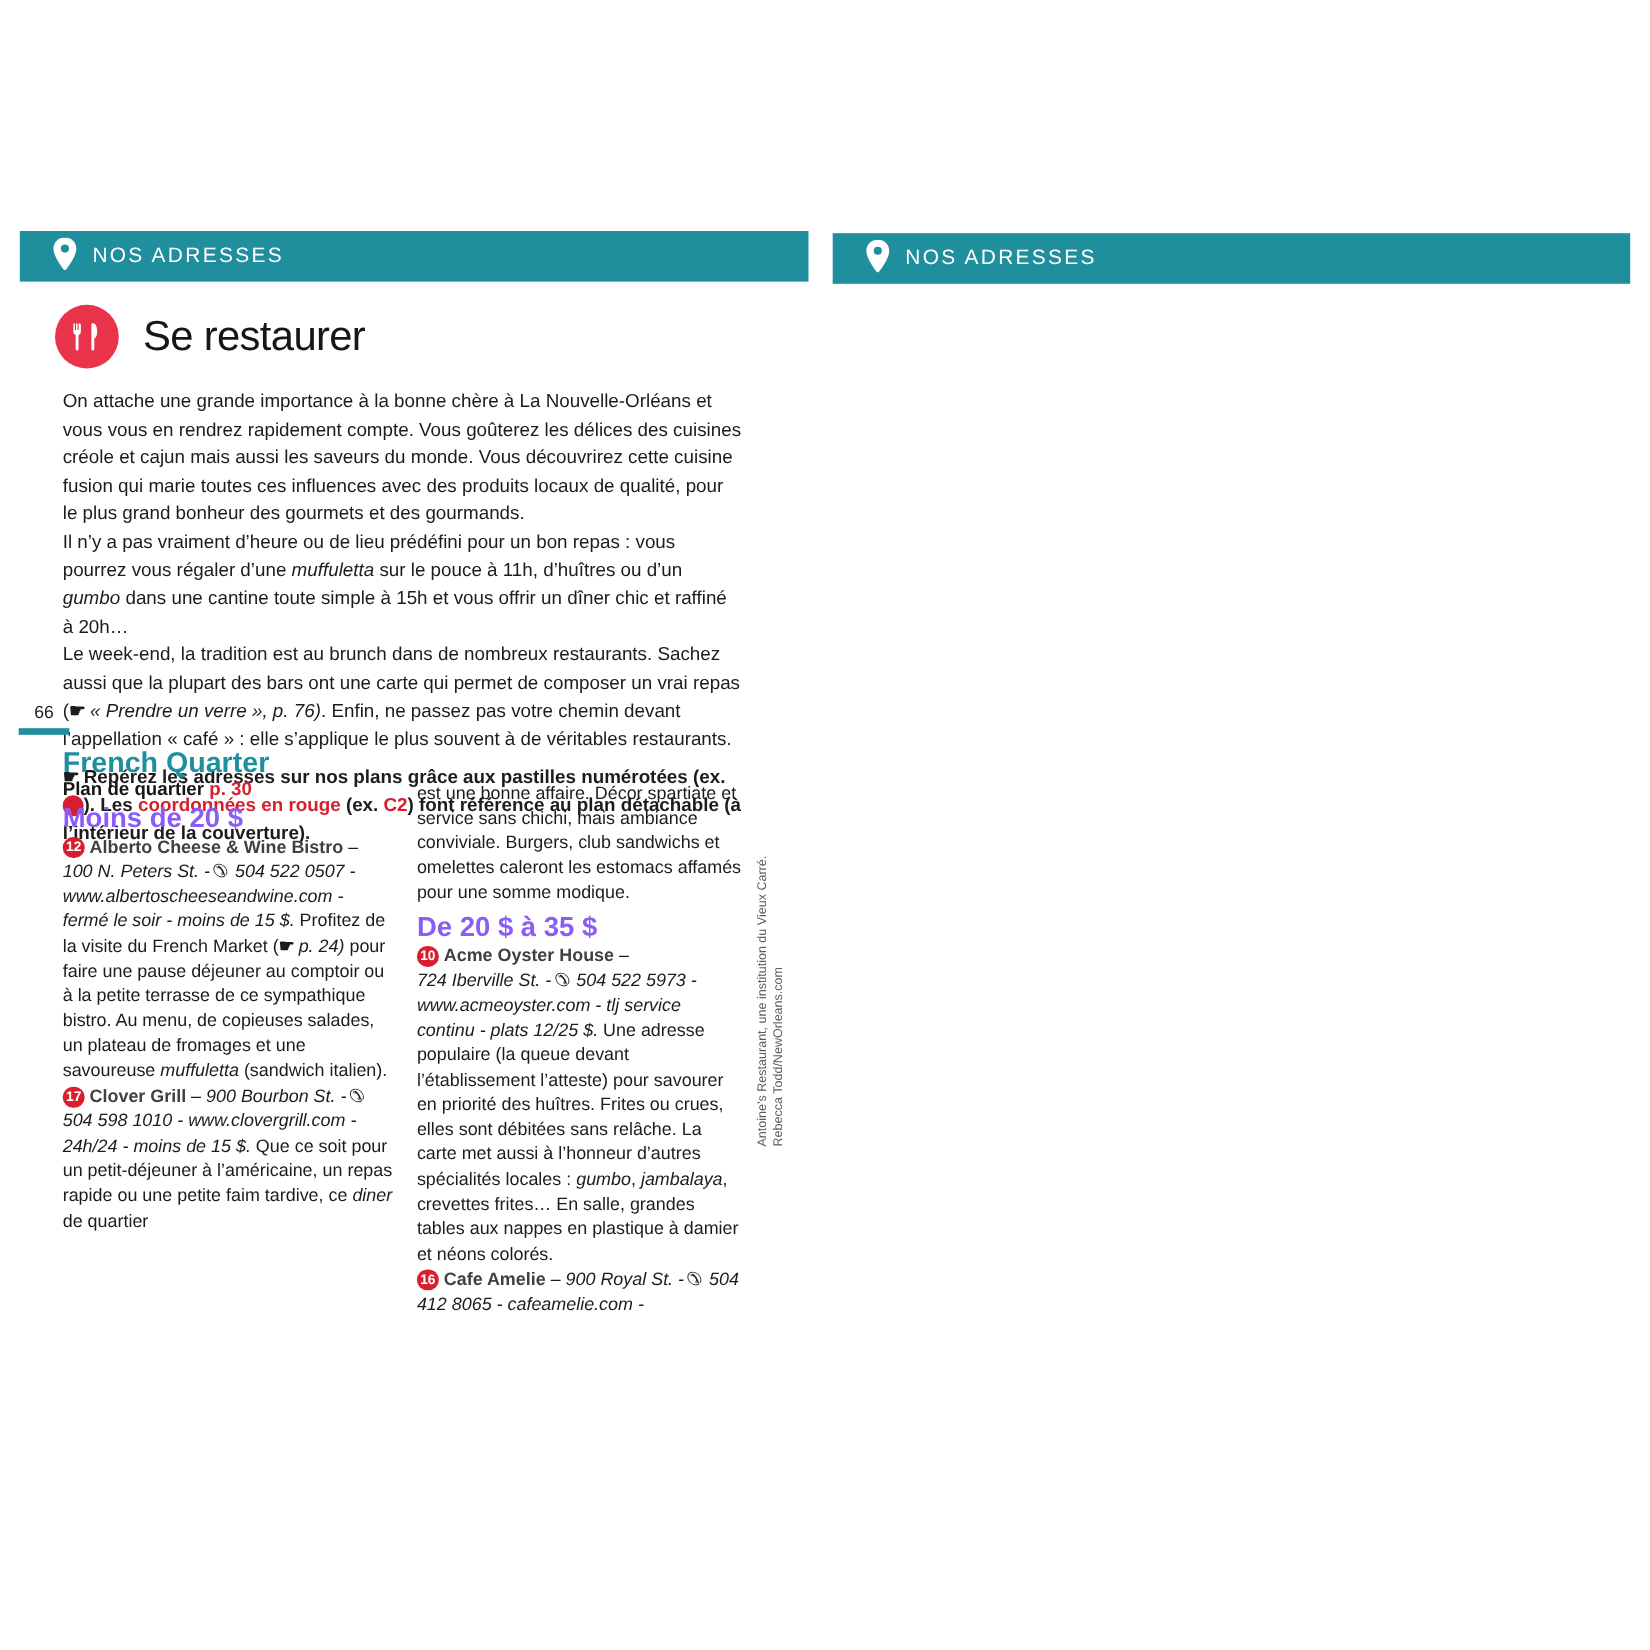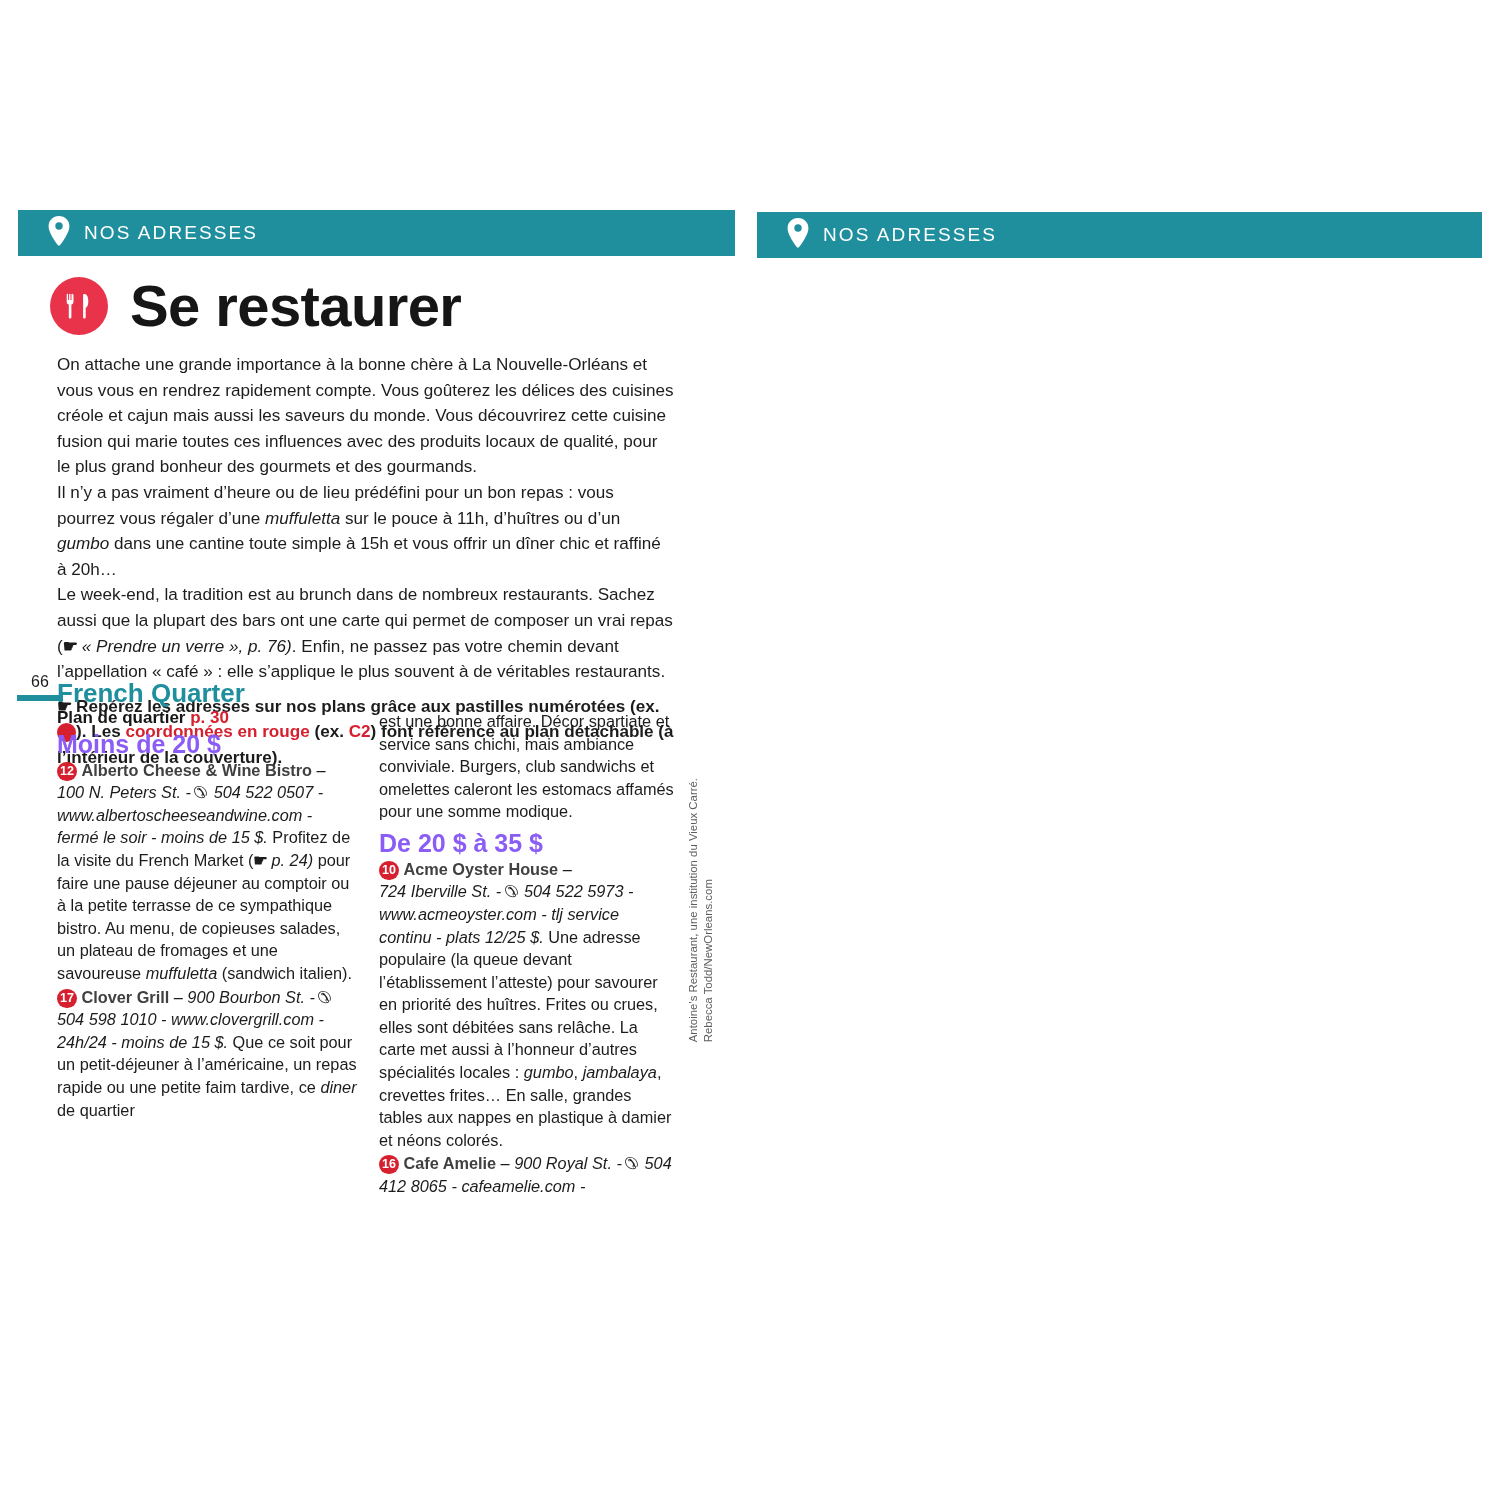--- a/index.html
+++ b/index.html
@@ -27,21 +27,21 @@
     color:#ffffff;font-size:19px;letter-spacing:2.1px;font-weight:400;
   }
 
   
   .sect{position:absolute;display:flex;align-items:center;}
   .sect-left{left:50px;top:277px;}
   .badge{width:58px;height:58px;border-radius:50%;display:flex;
          align-items:center;justify-content:center;flex:0 0 auto;}
   .badge-food{background:#e8334a;}
   .sect h1{
-    margin:0 0 0 22px;font-size:58px;line-height:1;font-weight:700;
+    margin:0 0 0 22px;font-size:38px;line-height:1;font-weight:400;
     color:#161616;letter-spacing:-0.6px;
   }
 
   
   .intro{position:absolute;font-size:17.1px;line-height:25.6px;color:#1c1c1c;}
   .intro p{margin:0;}
   .intro-left{left:57px;top:352px;width:617px;}
   .intro em{font-style:italic;}
 
   .tip{font-weight:700;}
@@ -53,21 +53,21 @@
     color:#fff;font-size:12.5px;font-weight:700;line-height:19px;
     text-align:center;vertical-align:1px;padding:0 3px;box-sizing:border-box;
     font-style:normal;
   }
   .pastille.red{background:#d6202f;}
 
   
   .folio{position:absolute;font-size:16px;color:#1c1c1c;}
   .folio .num{display:block;text-align:center;line-height:16px;}
   .folio .rule{display:block;width:46px;height:6px;background:#1f8f9e;margin-top:5px;}
-  .folio-left{left:17px;top:674px;}
+  .folio-left{left:17px;top:641px;}
 
   
   .cols{position:absolute;display:flex;justify-content:center;}
   .cols-left{left:57px;top:680px;width:617px;}
   .col{font-size:16.3px;line-height:22.6px;color:#1c1c1c;}
   .col-a{width:300px;margin-right:22px;}
   .col-b{width:295px;margin-top:30px;}
 
   .h-quarter{
     font-size:26px;font-weight:700;color:#1f8f9e;margin:0 0 8px 0;line-height:1.05;

